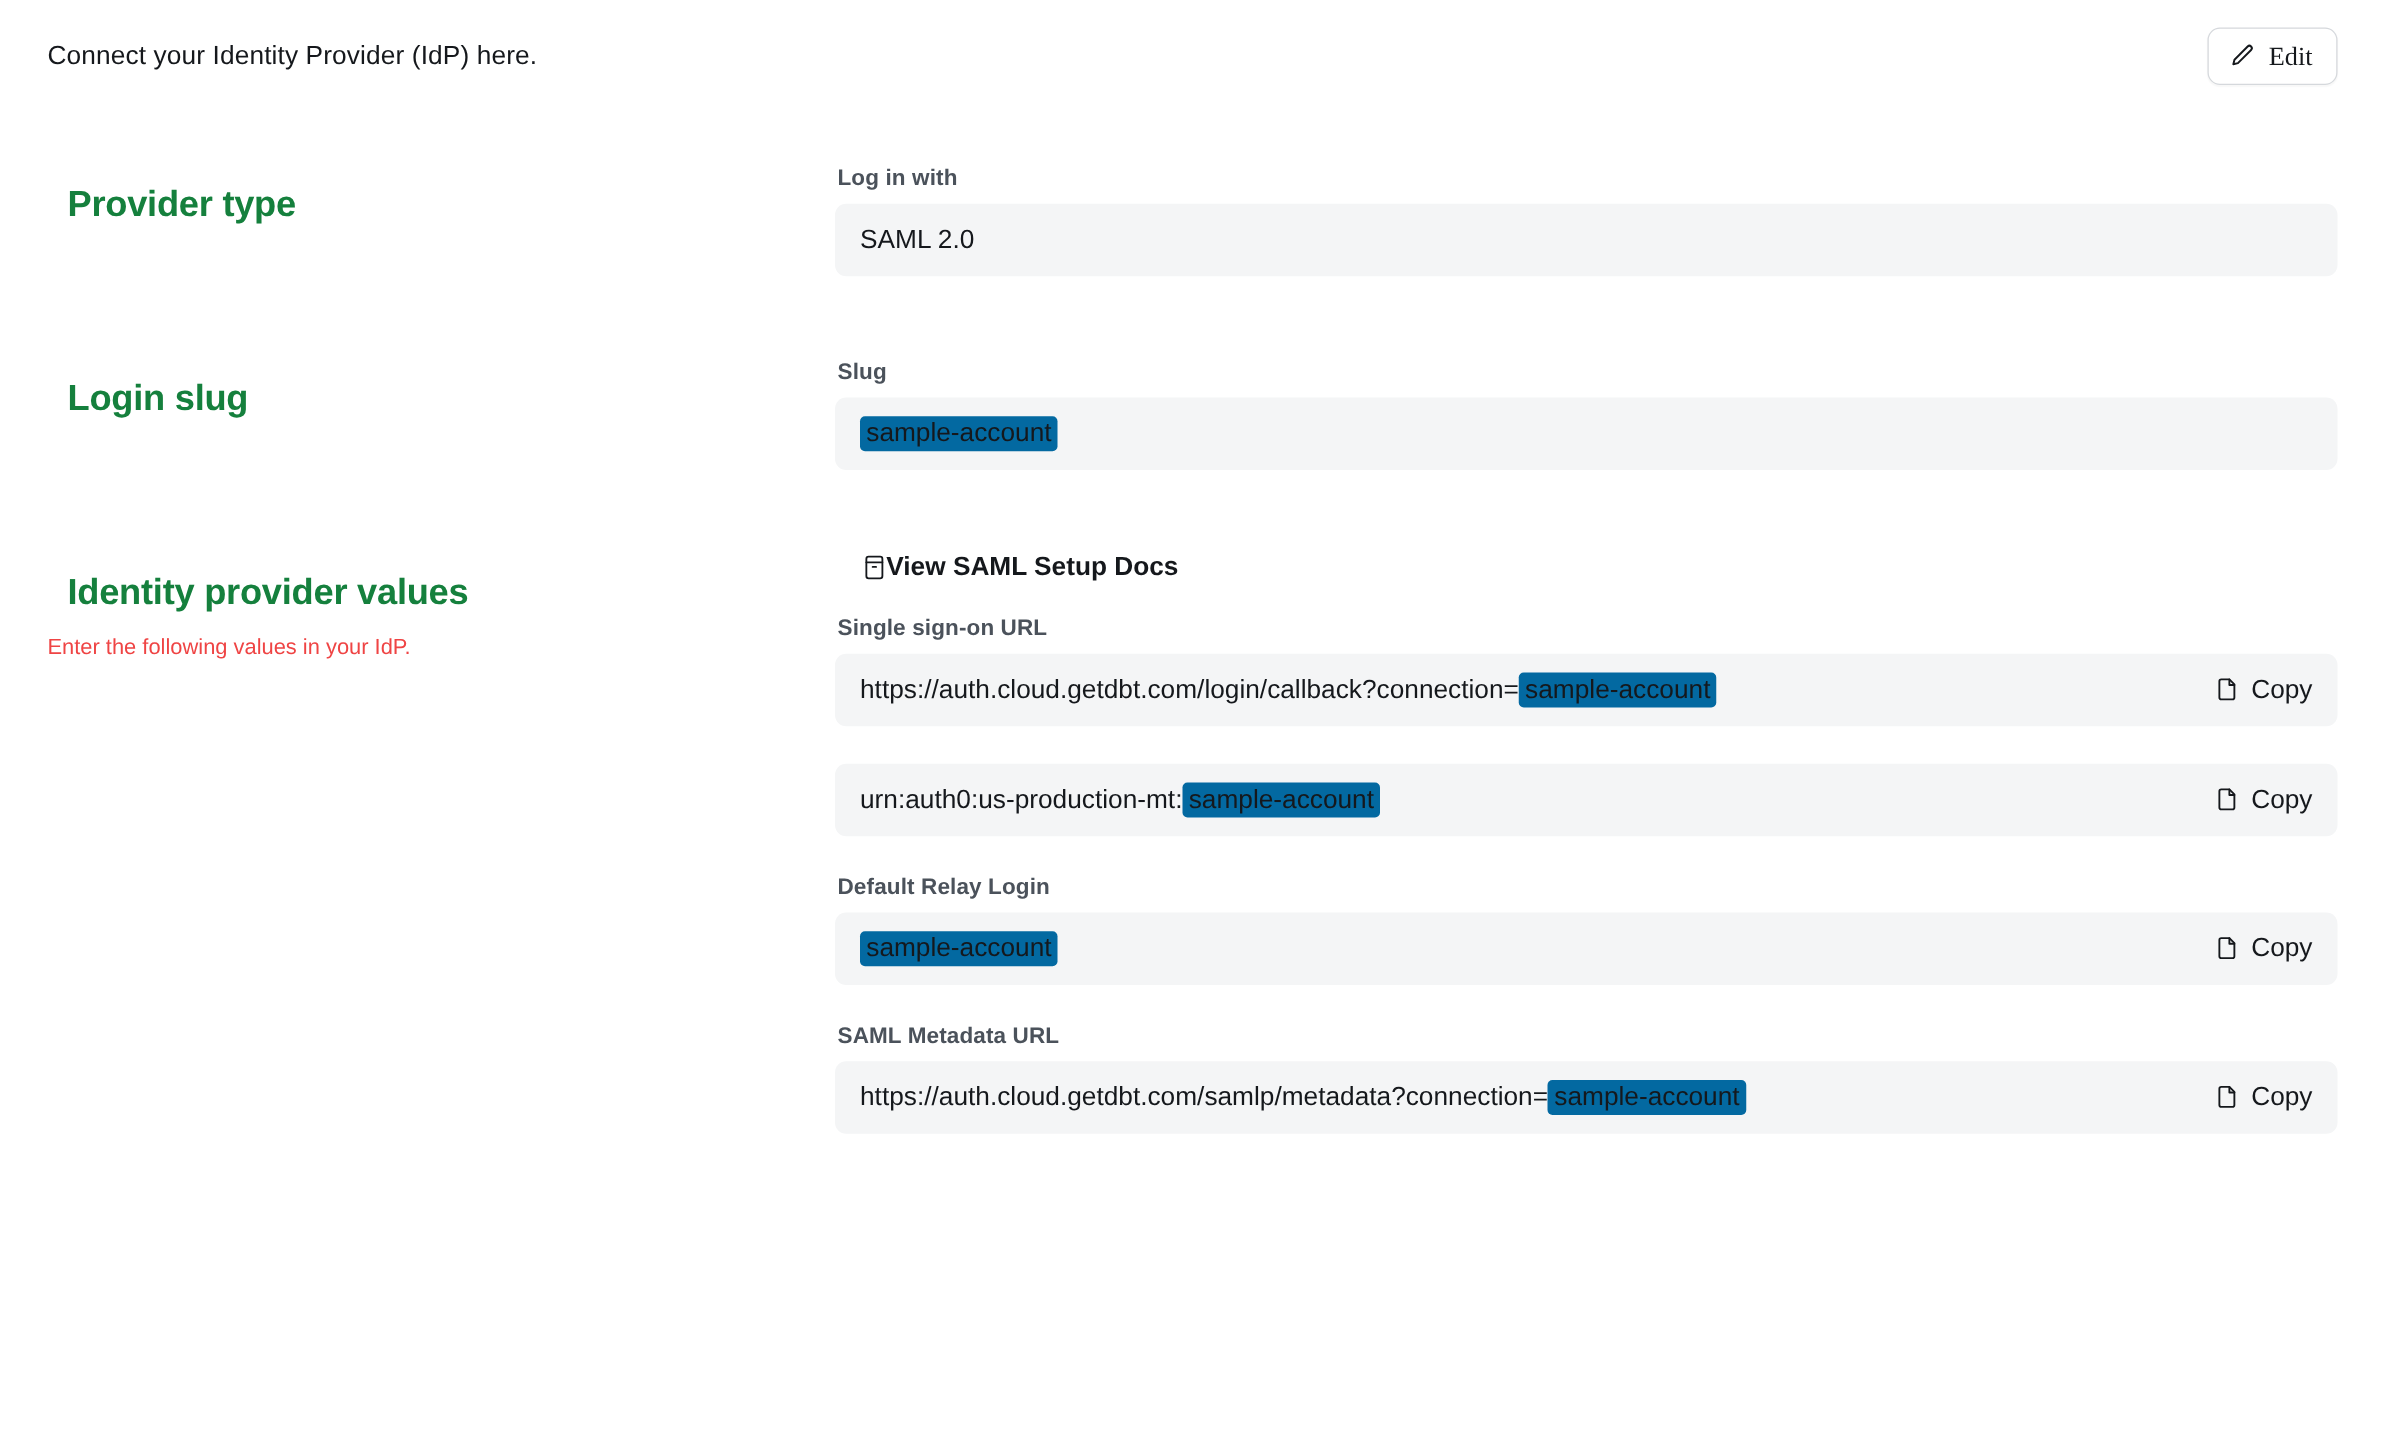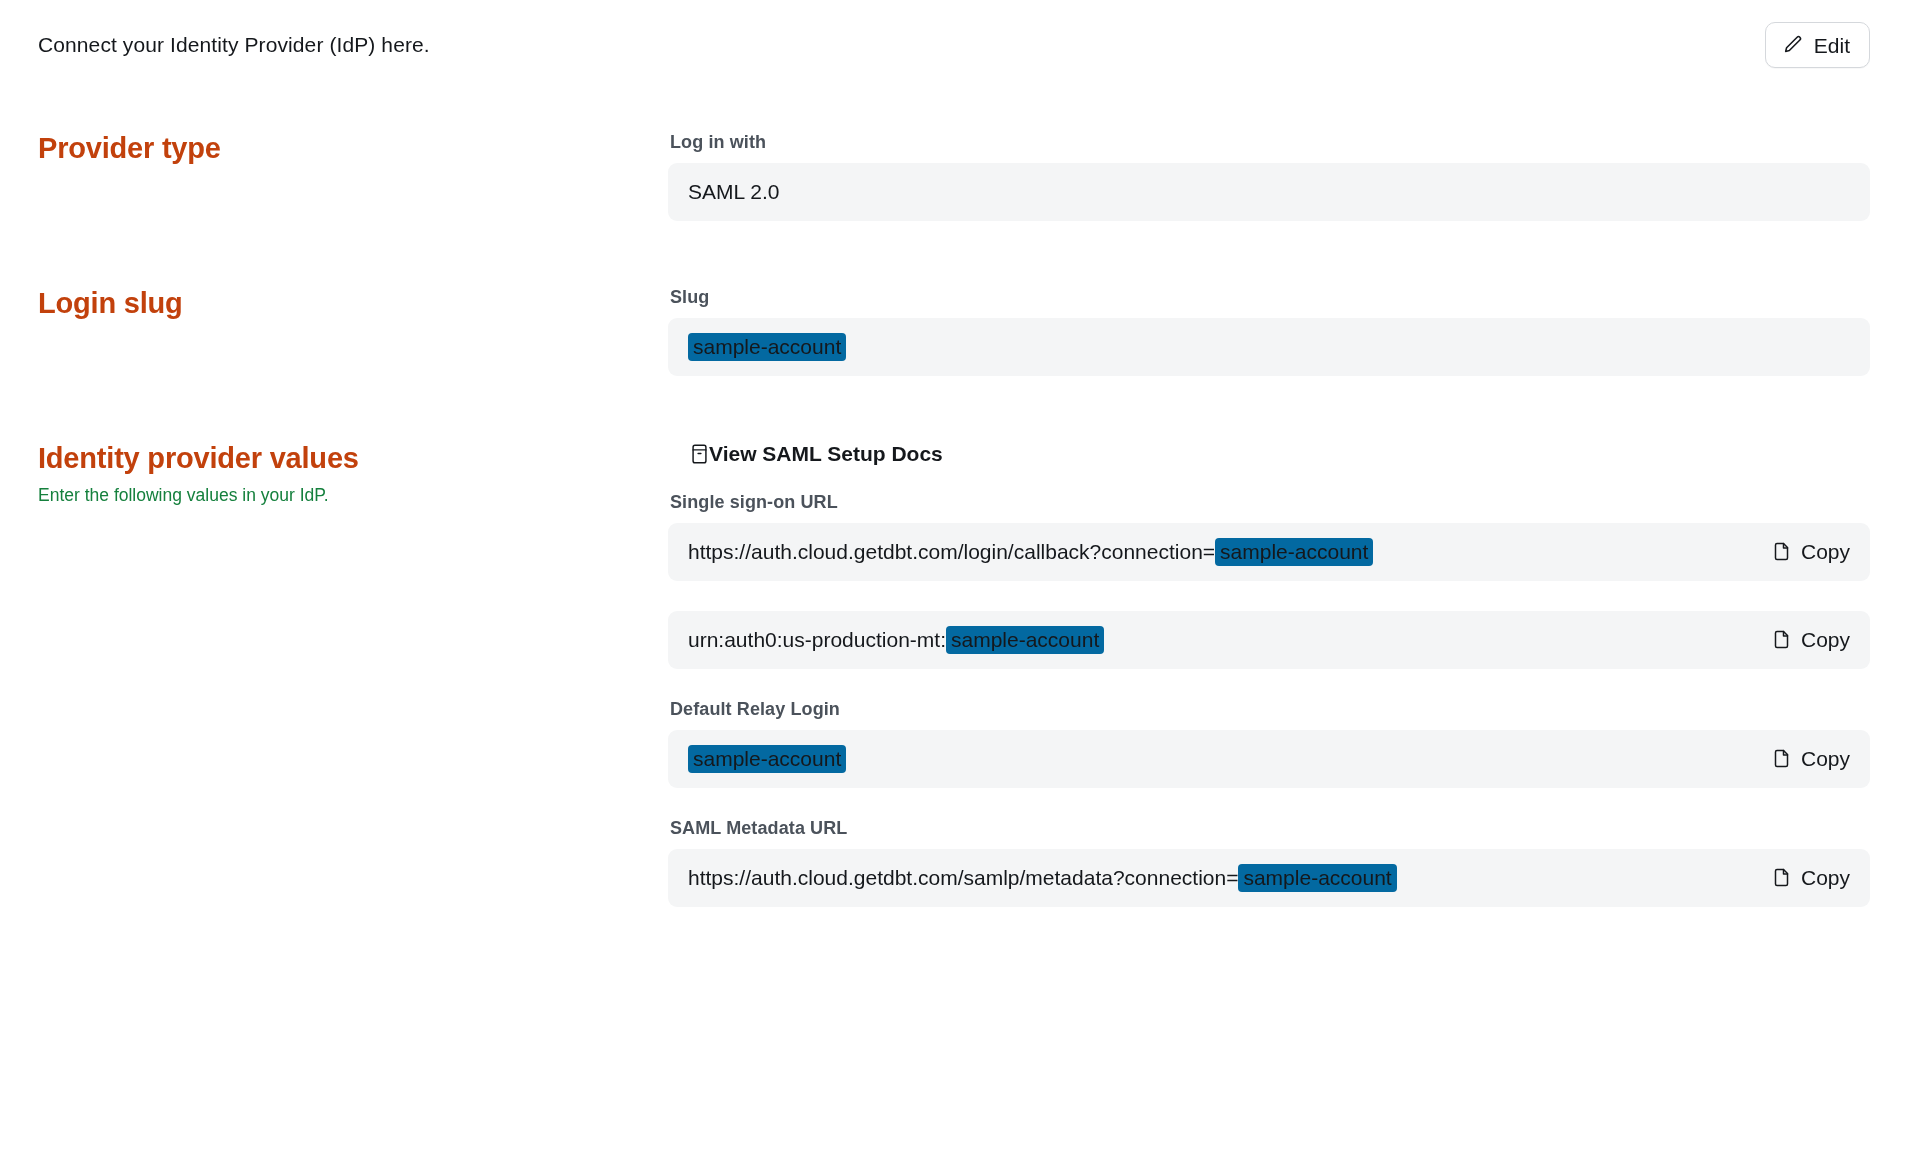--- a/index.html
+++ b/index.html
@@ -44,20 +44,21 @@
     align-items: center;
     gap: 10px;
     border: 1px solid #d5d8dc;
     border-radius: 10px;
     background: #ffffff;
     padding: 11px 19px 11px 16px;
     font-size: 21px;
     color: #15181c;
     cursor: pointer;
     box-shadow: 0 1px 1px rgba(16,24,40,0.03);
+    font-family: Liberation Serif, serif;
   }
   .edit-button .label { line-height: 1; }
 
   
   .content {
     position: absolute;
     top: 132px;
     left: 0;
     right: 0;
     padding: 0 38px 0 38px;
@@ -71,27 +72,27 @@
     flex: 0 0 630px;
     padding-right: 30px;
   }
   .section-right {
     flex: 1 1 auto;
     max-width: 1228px;
   }
   .section-title {
     font-size: 29px;
     font-weight: bold;
-    color: #c2410c;
-    margin: 0;
+    color: #15803d;
+    margin: 16px;
     letter-spacing: -0.2px;
   }
   .section-subtitle {
     font-size: 17.5px;
-    color: #15803d;
+    color: #ef4444;
     margin: 10px 0 0 0;
   }
 
   .field-label {
     font-size: 18px;
     font-weight: bold;
     color: #4b525b;
     margin: 0 0 10px 2px;
     letter-spacing: 0.1px;
   }

